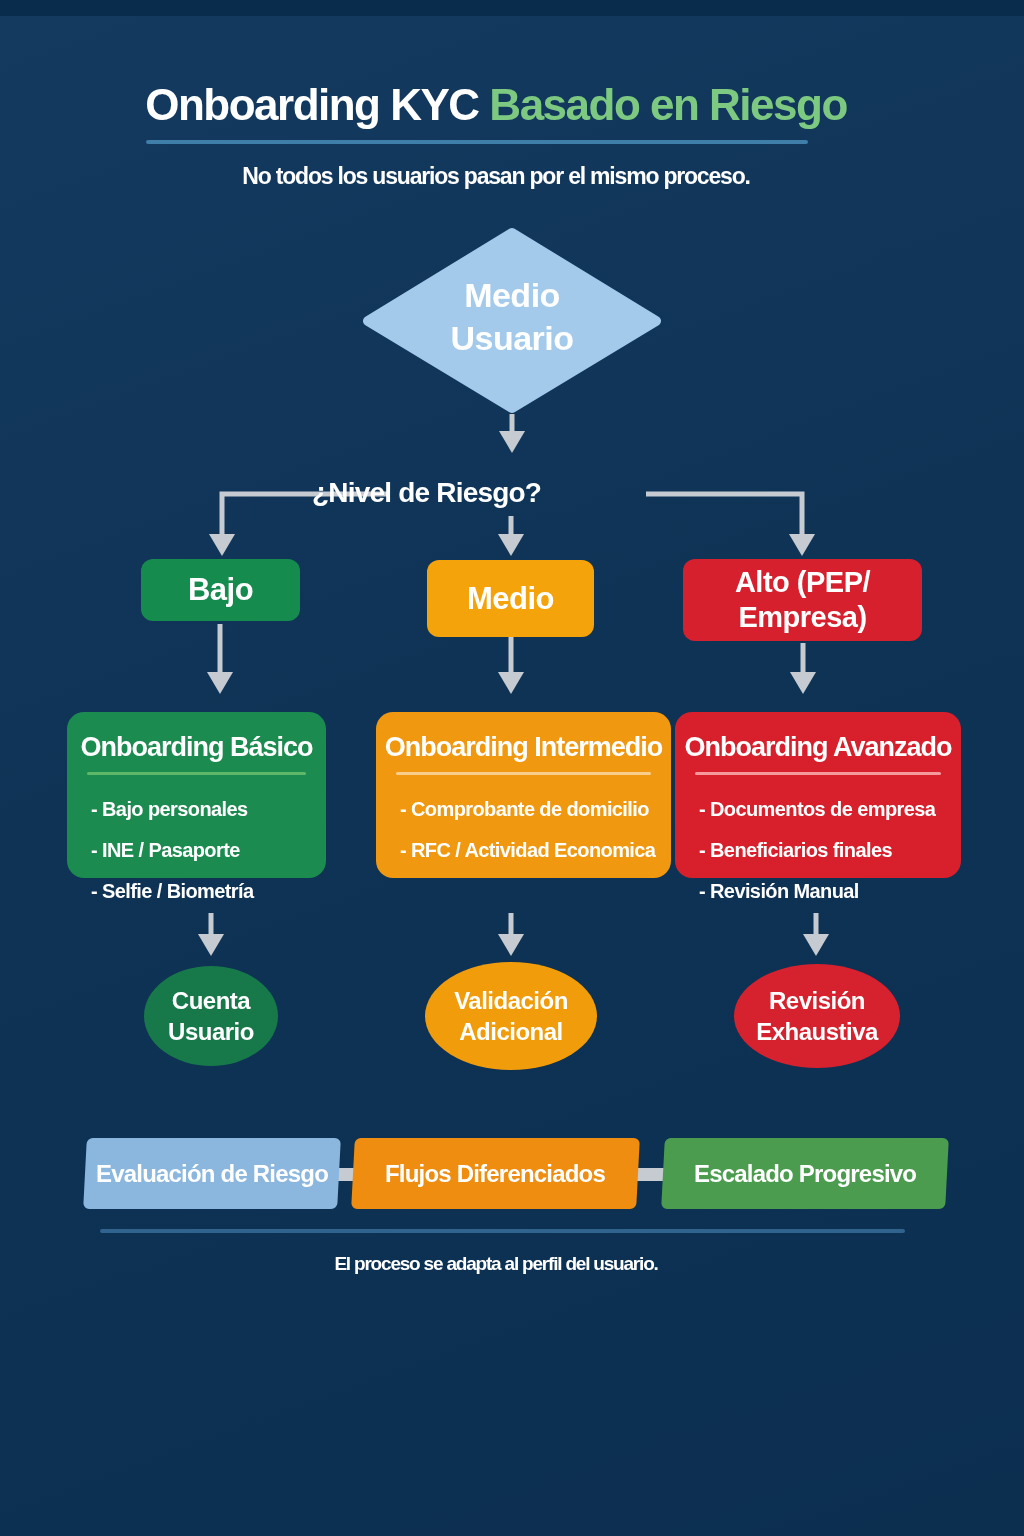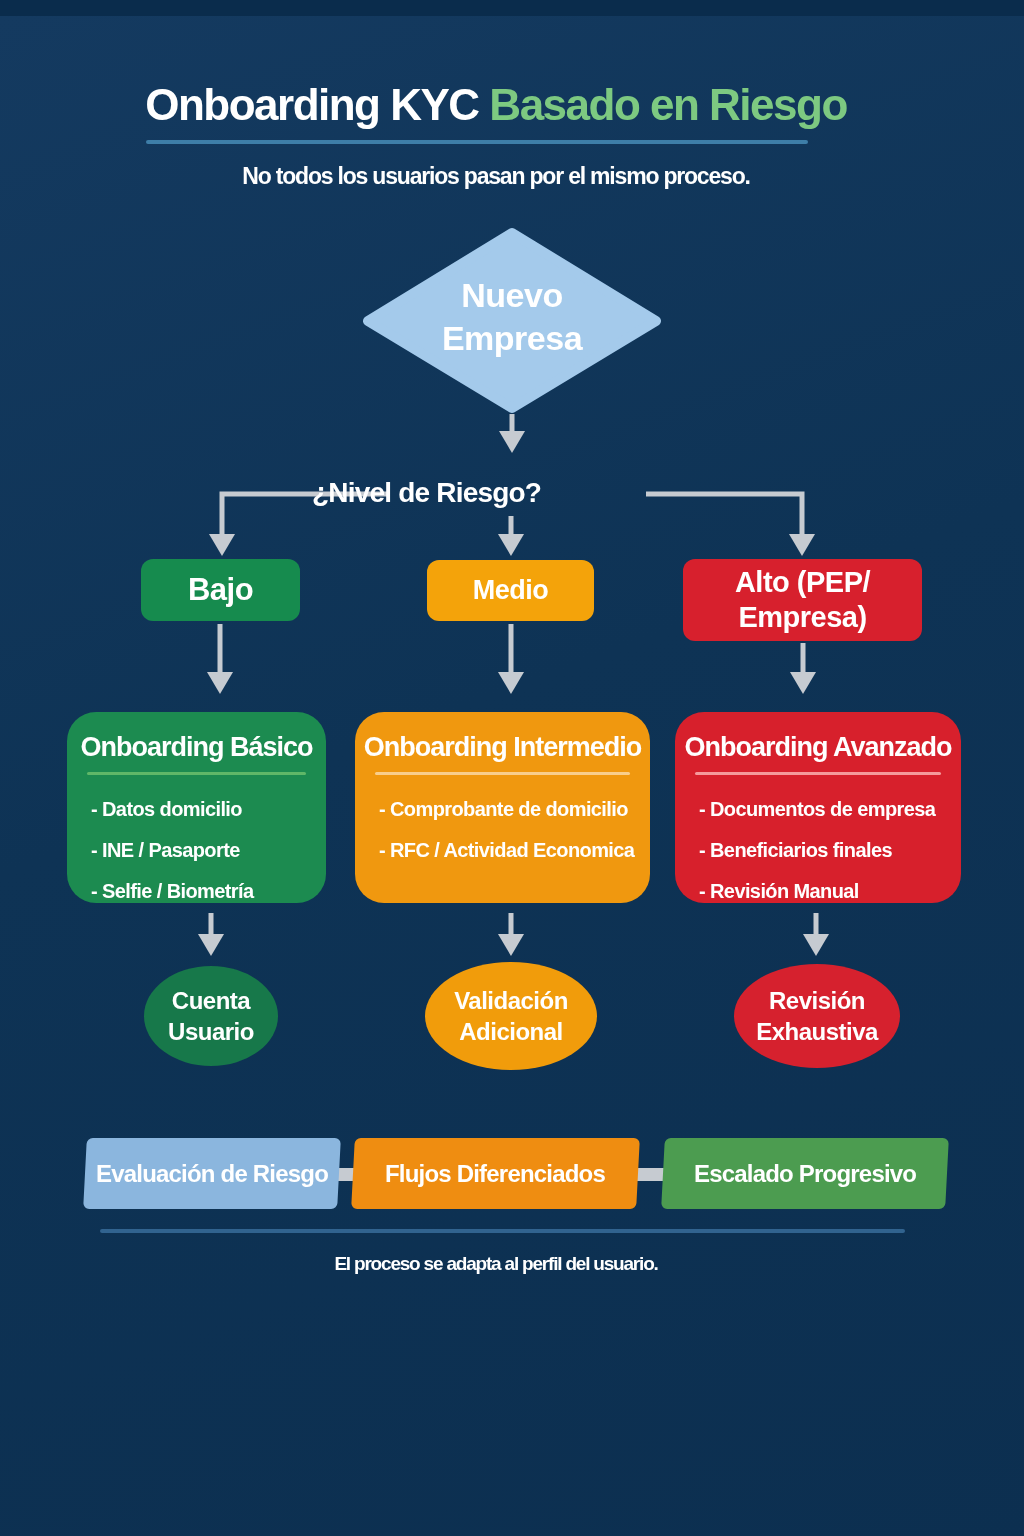--- a/index.html
+++ b/index.html
@@ -31,27 +31,27 @@
   
   .start-label{position:absolute;left:412px;top:258px;width:200px;text-align:center;color:var(--text-white);
     font-size:34px;font-weight:bold;letter-spacing:-0.5px;line-height:1.25;}
   .decision-label{position:absolute;left:312px;top:461px;width:400px;text-align:left;color:var(--text-white);
     font-size:28px;font-weight:bold;letter-spacing:-0.8px;}
 
   
   .pill{position:absolute;color:var(--text-white);font-weight:bold;text-align:center;border-radius:12px;
     display:flex;align-items:center;justify-content:center;letter-spacing:-0.5px;}
   .pill-bajo{left:141px;top:543px;width:159px;height:62px;background:var(--green-pill);font-size:31px;}
-  .pill-medio{left:427px;top:544px;width:167px;height:61px;background:var(--orange-pill);font-size:27px;}
+  .pill-medio{left:427px;top:544px;width:167px;height:77px;background:var(--orange-pill);font-size:31px;}
   .pill-alto{left:683px;top:543px;width:239px;height:82px;background:var(--red-pill);font-size:29px;line-height:1.2;padding:0 7px;}
 
   
-  .box{position:absolute;top:696px;height:191px;border-radius:29px;color:var(--text-white);}
+  .box{position:absolute;top:696px;height:166px;border-radius:17px;color:var(--text-white);}
   .box-basico{left:67px;width:259px;background:var(--green-box);}
-  .box-intermedio{left:355px;width:295px;background:var(--orange-box);}
+  .box-intermedio{left:376px;width:295px;background:var(--orange-box);}
   .box-avanzado{left:675px;width:286px;background:var(--red-box);}
   .box-title{margin-top:20px;text-align:center;font-size:27px;font-weight:bold;letter-spacing:-1px;white-space:nowrap;}
   .box-divider{height:3px;margin:9px 20px 0 20px;border-radius:2px;}
   .box-basico .box-divider{background:var(--green-underline);}
   .box-intermedio .box-divider{background:var(--orange-underline);}
   .box-avanzado .box-divider{background:var(--red-underline);}
   .box-items{margin:14px 4px 0 24px;font-size:20px;font-weight:bold;letter-spacing:-0.6px;line-height:41px;white-space:nowrap;}
 
   
   .result{position:absolute;border-radius:50%;color:var(--text-white);font-weight:bold;text-align:center;
@@ -106,32 +106,32 @@
     <line class="line" x1="511" y1="897" x2="511" y2="920"></line>
     <polygon class="head" points="511,940 498,918 524,918"></polygon>
     <line class="line" x1="816" y1="897" x2="816" y2="920"></line>
     <polygon class="head" points="816,940 803,918 829,918"></polygon>
   </svg>
 
   <h1 class="title"><span>Onboarding KYC</span> <span class="green">Basado en Riesgo</span></h1>
   <div class="title-divider"></div>
   <p class="subtitle">No todos los usuarios pasan por el mismo proceso.</p>
 
-  <div class="start-label">Nuevo Empresa</div>
+  <div class="start-label">Medio Usuario</div>
   <div class="decision-label">¿Nivel de Riesgo?</div>
 
   <div class="pill pill-bajo">Bajo</div>
   <div class="pill pill-medio">Medio</div>
   <div class="pill pill-alto">Alto (PEP/ Empresa)</div>
 
   <div class="box box-basico">
     <div class="box-title">Onboarding Básico</div>
     <div class="box-divider"></div>
     <div class="box-items">
-      <div>- Datos domicilio</div>
+      <div>- Bajo personales</div>
       <div>- INE / Pasaporte</div>
       <div>- Selfie / Biometría</div>
     </div>
   </div>
 
   <div class="box box-intermedio">
     <div class="box-title">Onboarding Intermedio</div>
     <div class="box-divider"></div>
     <div class="box-items">
       <div>- Comprobante de domicilio</div>

